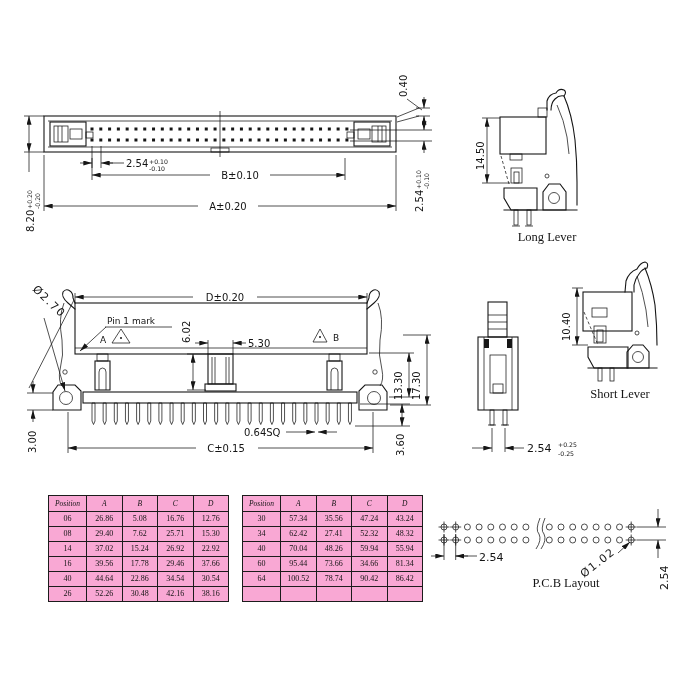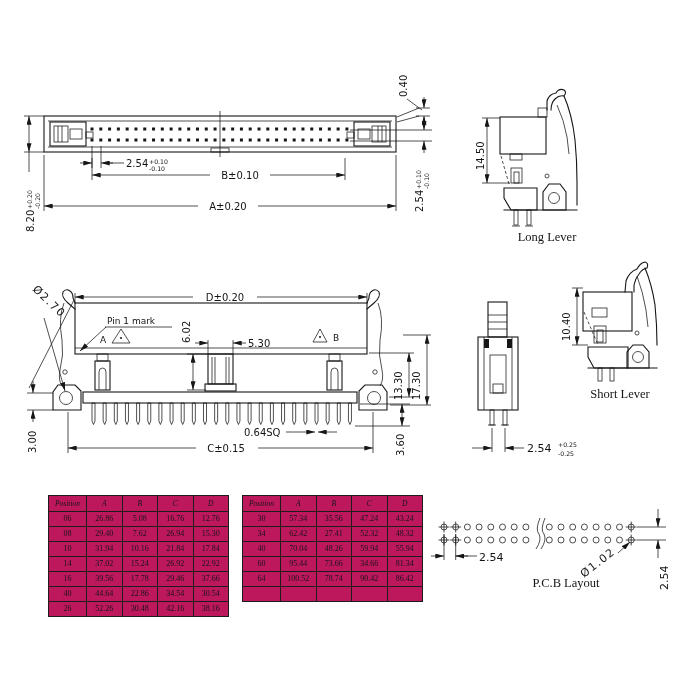--- a/index.html
+++ b/index.html
@@ -11,21 +11,21 @@
   .thin{stroke:#161616;stroke-width:.75;fill:none;}
   .dim{stroke:#161616;stroke-width:.75;fill:none;}
   .dash{stroke:#161616;stroke-width:.75;fill:none;stroke-dasharray:3 2.2;}
   .fillb{fill:#161616;stroke:none;}
   .t10{font-size:10px;}
   .t11{font-size:11px;}
   .t9{font-size:9px;}
   .t6{font-size:6.2px;}
   .cap{font-family:"Liberation Serif",serif;font-size:12.5px;}
   .dia{font-size:11px;letter-spacing:1.5px;}
-  .dtable{position:absolute;border-collapse:collapse;table-layout:fixed;width:180px;background:#be185d;}
+  .dtable{position:absolute;border-collapse:collapse;table-layout:fixed;width:180px;background:#f9a8d4;}
   .dtable th,.dtable td{border:1px solid #1c1c1c;padding:0;text-align:center;vertical-align:middle;
        font-family:"Liberation Serif",serif;font-size:8px;line-height:1;color:#141414;height:14px;overflow:hidden;}
   .dtable th{font-size:7.5px;font-style:italic;height:15px;font-weight:normal;}
   .dtable col.c0{width:38px;}
   .dtable col.cx{width:35.5px;}
 </style>
 </head>
 <body>
 
 <div class="sheet">
@@ -538,29 +538,22 @@
           <td>06</td>
           <td>26.86</td>
           <td>5.08</td>
           <td>16.76</td>
           <td>12.76</td>
         </tr>
         <tr>
           <td>08</td>
           <td>29.40</td>
           <td>7.62</td>
-          <td>26.94</td>
+          <td>25.71</td>
           <td>15.30</td>
-        </tr>
-        <tr>
-          <td>10</td>
-          <td>31.94</td>
-          <td>10.16</td>
-          <td>21.84</td>
-          <td>17.84</td>
         </tr>
         <tr>
           <td>14</td>
           <td>37.02</td>
           <td>15.24</td>
           <td>26.92</td>
           <td>22.92</td>
         </tr>
         <tr>
           <td>16</td>

